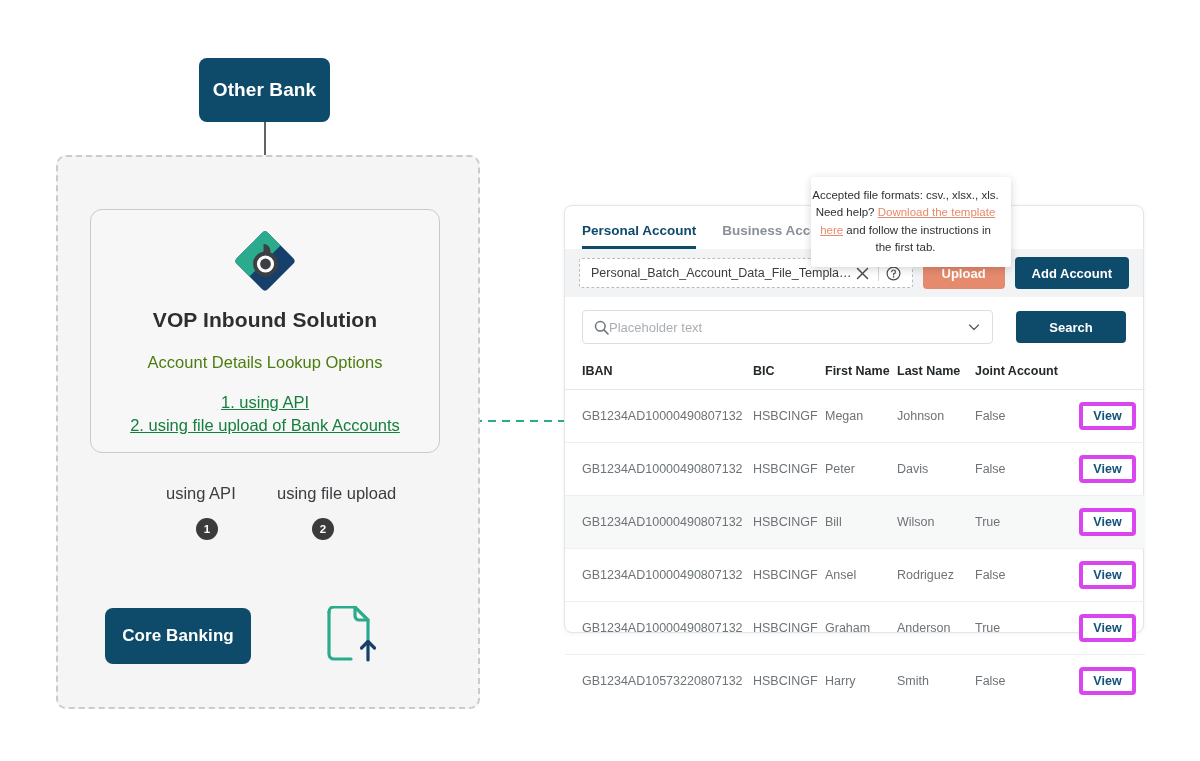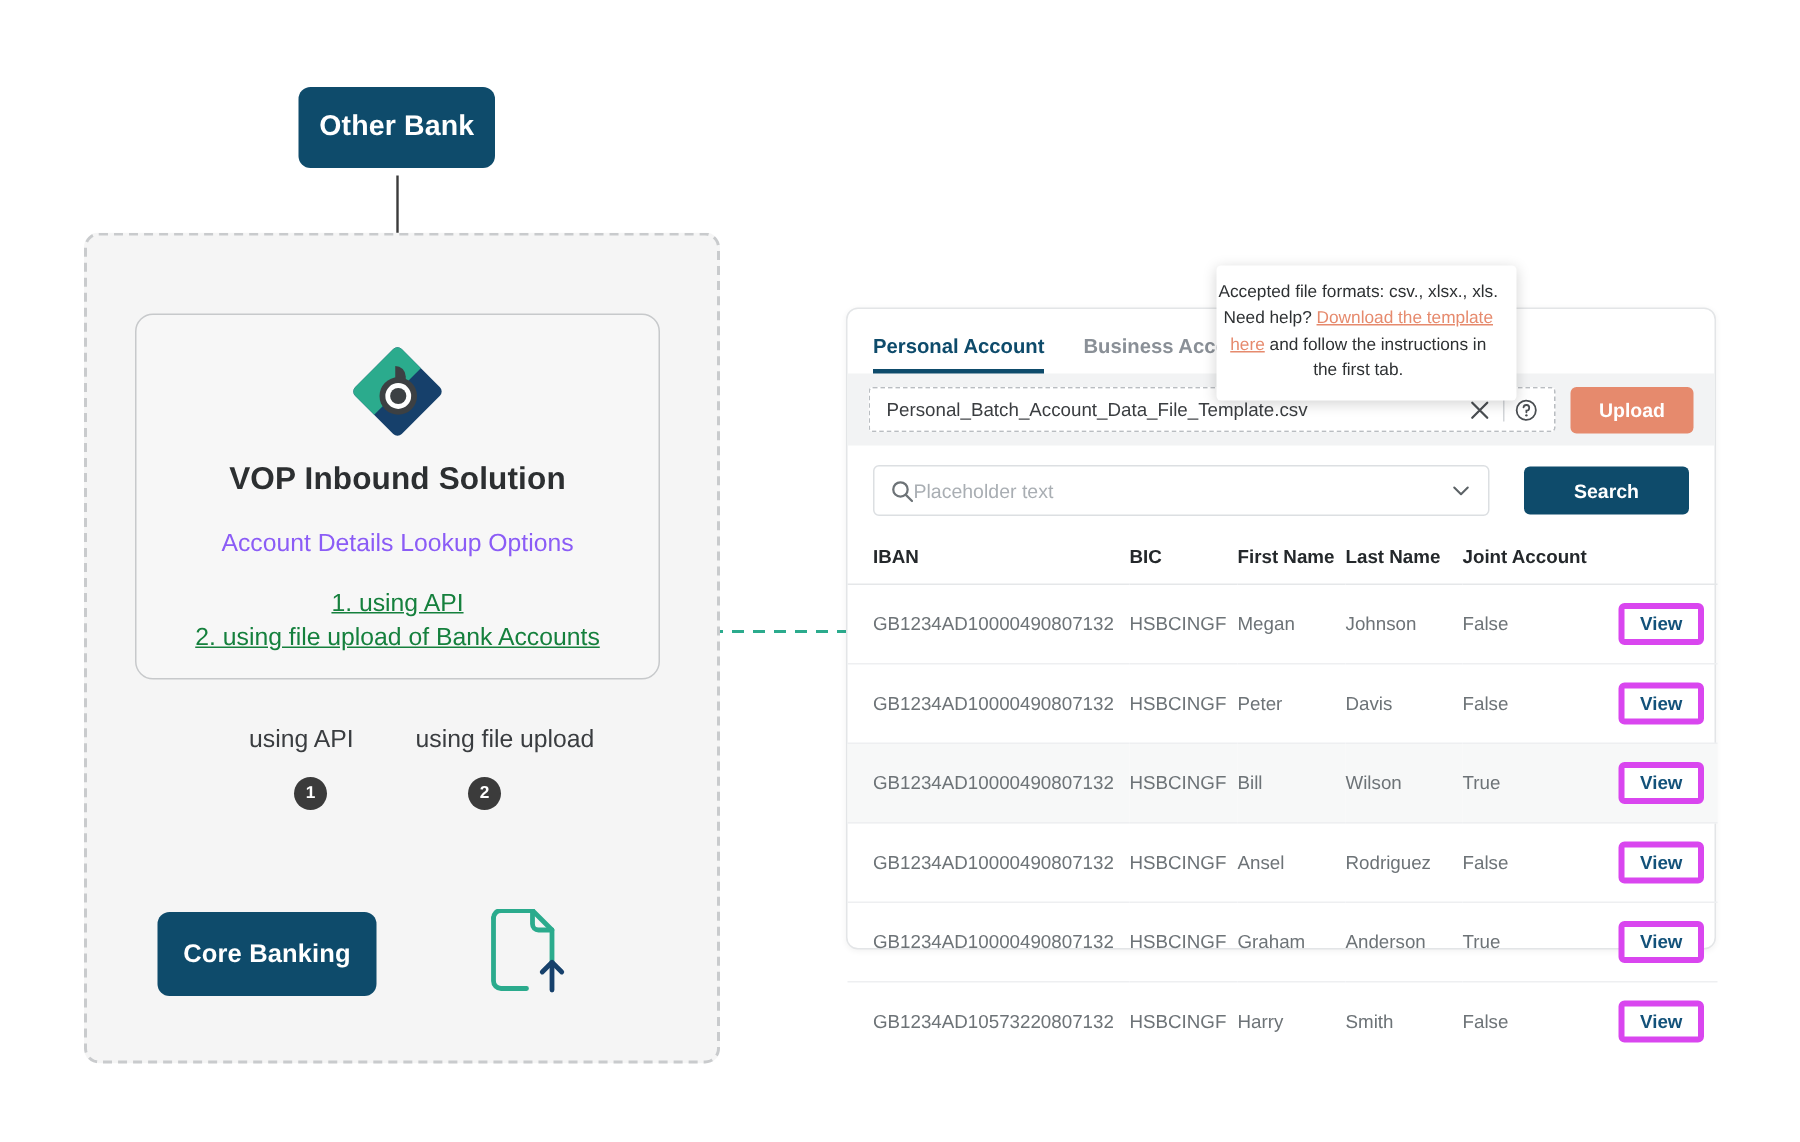--- a/index.html
+++ b/index.html
@@ -13,21 +13,21 @@
 
   
   .node-box {
     position: absolute;
     background: #0e4b6b;
     color: #ffffff;
     border-radius: 8px;
     display: flex; align-items: center; justify-content: center;
     font-size: 19px; font-weight: 700; letter-spacing: .1px;
   }
-  #other-bank { left: 199px; top: 58px; width: 131px; height: 54px; }
+  #other-bank { left: 199px; top: 58px; width: 131px; height: 64px; }
   #core-banking { left: 105px; top: 608px; width: 146px; height: 56px; font-size: 17px; }
 
   .dashed-container {
     position: absolute;
     left: 56px; top: 155px; width: 424px; height: 554px;
     border: 2px dashed #c9cbcd;
     border-radius: 10px;
     background: #f5f5f5;
   }
   .vop-card {
@@ -38,21 +38,21 @@
     border-radius: 12px;
     display: flex; flex-direction: column; align-items: center;
   }
   .vop-logo { margin-top: 20px; width: 62px; height: 62px; position: relative; }
   .vop-title {
     margin-top: 16px;
     font-size: 21px; font-weight: 700; color: #2c2f31; letter-spacing: .1px;
   }
   .vop-sub {
     margin-top: 21px;
-    font-size: 16.5px; color: #8b5cf6;
+    font-size: 16.5px; color: #4d7c0f;
   }
   .vop-list {
     margin-top: 19px;
     font-size: 16.5px; color: #15803d; text-align: center; line-height: 1.42; text-decoration: underline;
   }
 
   .branch-label {
     position: absolute;
     font-size: 16.5px; color: #3a3d40;
   }
@@ -277,20 +277,21 @@
         <span class="chip-sep"></span>
         <span class="chip-icon">
           <svg width="15" height="15" viewBox="0 0 15 15">
             <circle cx="7.5" cy="7.5" r="6.4" fill="none" stroke="#4a4e52" stroke-width="1.2"></circle>
             <path d="M5.7 5.6 a1.9 1.9 0 1 1 1.9 2.2 v1.1" fill="none" stroke="#4a4e52" stroke-width="1.2" stroke-linecap="round"></path>
             <circle cx="7.6" cy="10.9" r=".8" fill="#4a4e52"></circle>
           </svg>
         </span>
       </div>
       <button class="btn" id="upload-btn">Upload</button>
+      <button class="btn" id="add-account-btn">Add Account</button>
     </div>
 
     <div class="searchbar">
       <div class="search-input-wrap">
         <span style="display:flex;">
           <svg width="15" height="15" viewBox="0 0 15 15">
             <circle cx="6.3" cy="6.3" r="4.8" fill="none" stroke="#6d7377" stroke-width="1.5"></circle>
             <path d="M9.9 9.9 L14 14" stroke="#6d7377" stroke-width="1.5" stroke-linecap="round"></path>
           </svg>
         </span>

